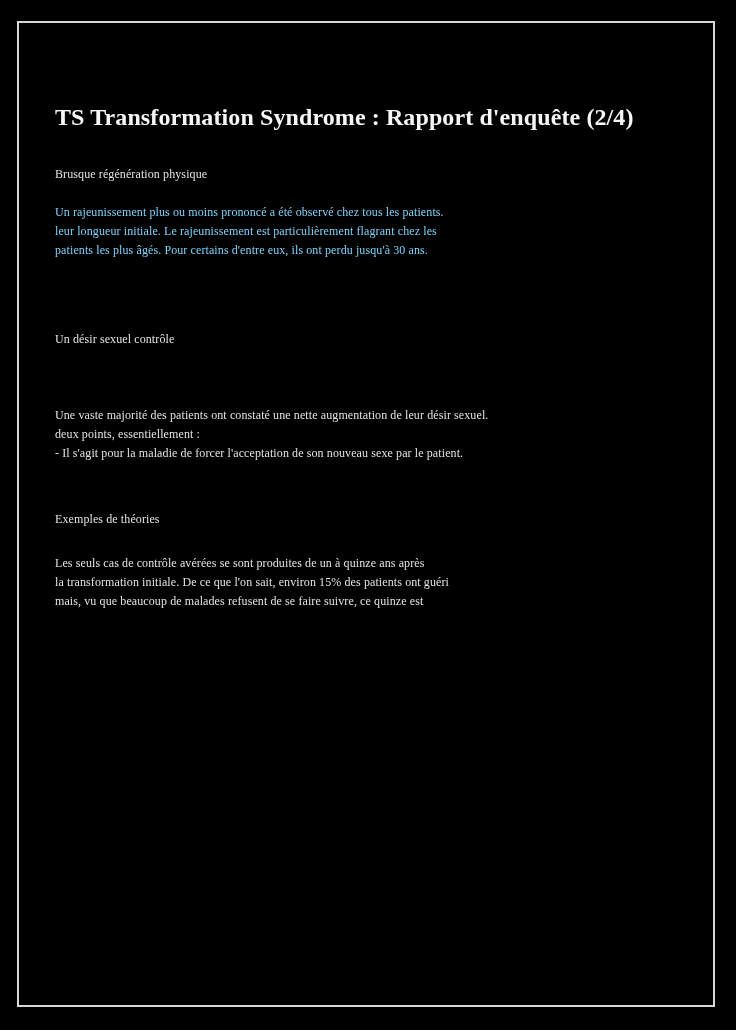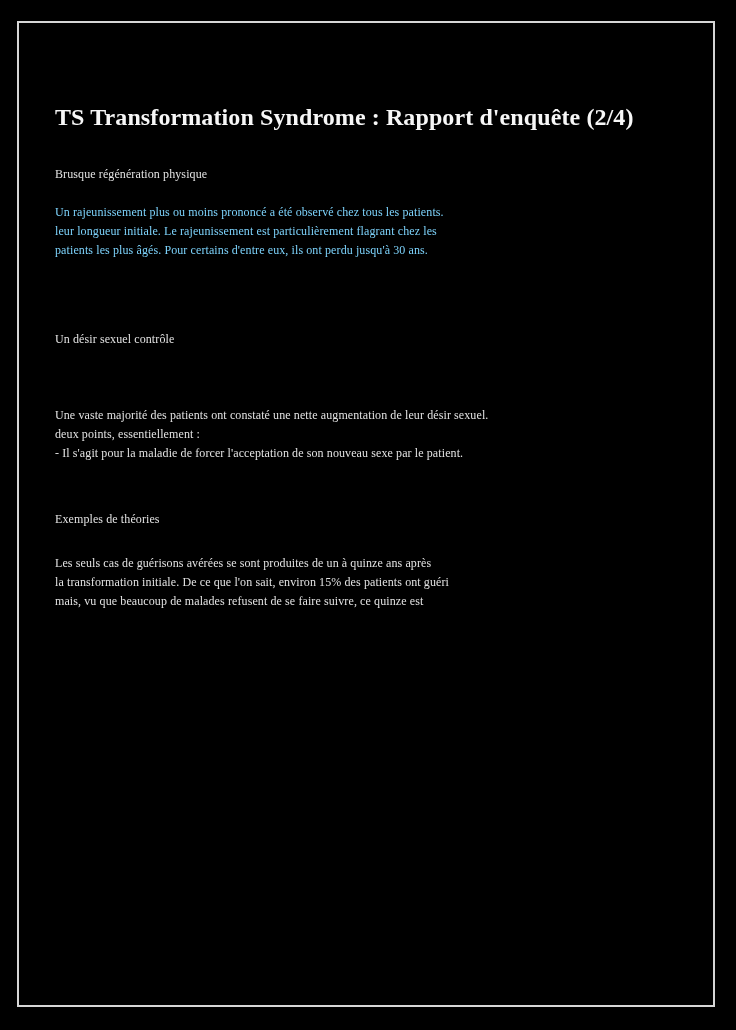--- a/index.html
+++ b/index.html
@@ -65,16 +65,16 @@
 
 <div class="textblock section-para-2" style="color: rgb(226, 226, 226);">
   <div>Une vaste majorité des patients ont constaté une nette augmentation de leur désir sexuel.</div>
   <div>deux points, essentiellement :</div>
   <div>- Il s'agit pour la maladie de forcer l'acceptation de son nouveau sexe par le patient.</div>
 </div>
 
 <div class="textblock section-heading-3" style="color: rgb(226, 226, 226);">Exemples de théories</div>
 
 <div class="textblock section-para-3" style="color: rgb(226, 226, 226);">
-  <div>Les seuls cas de guérisons avérées se sont produites de un à quinze ans après</div>
+  <div>Les seuls cas de contrôle avérées se sont produites de un à quinze ans après</div>
   <div>la transformation initiale. De ce que l'on sait, environ 15% des patients ont guéri</div>
   <div>mais, vu que beaucoup de malades refusent de se faire suivre, ce quinze est</div>
 </div>
 
 </body></html>

